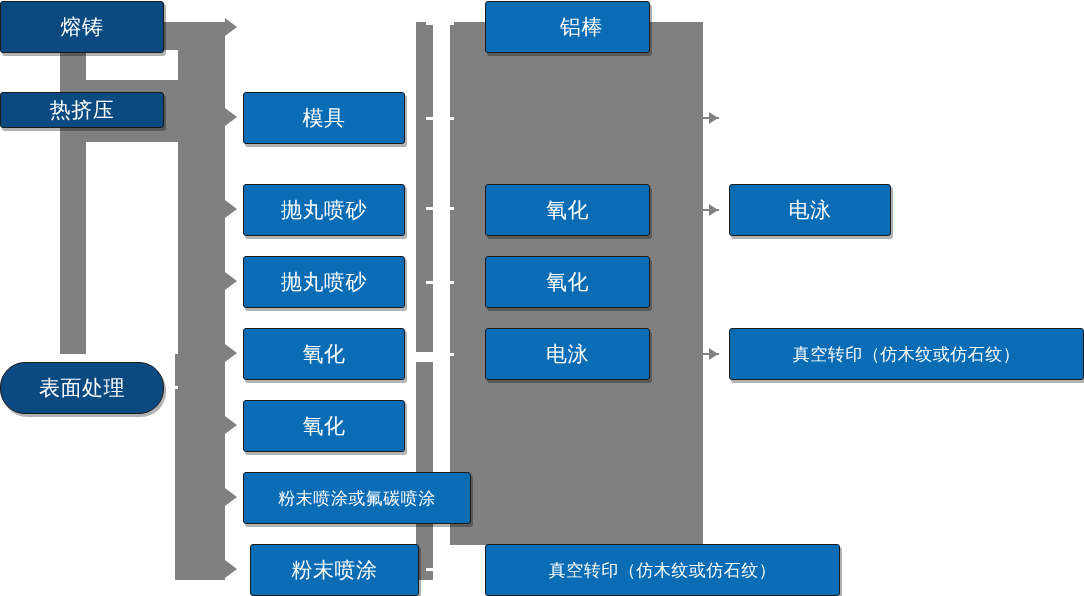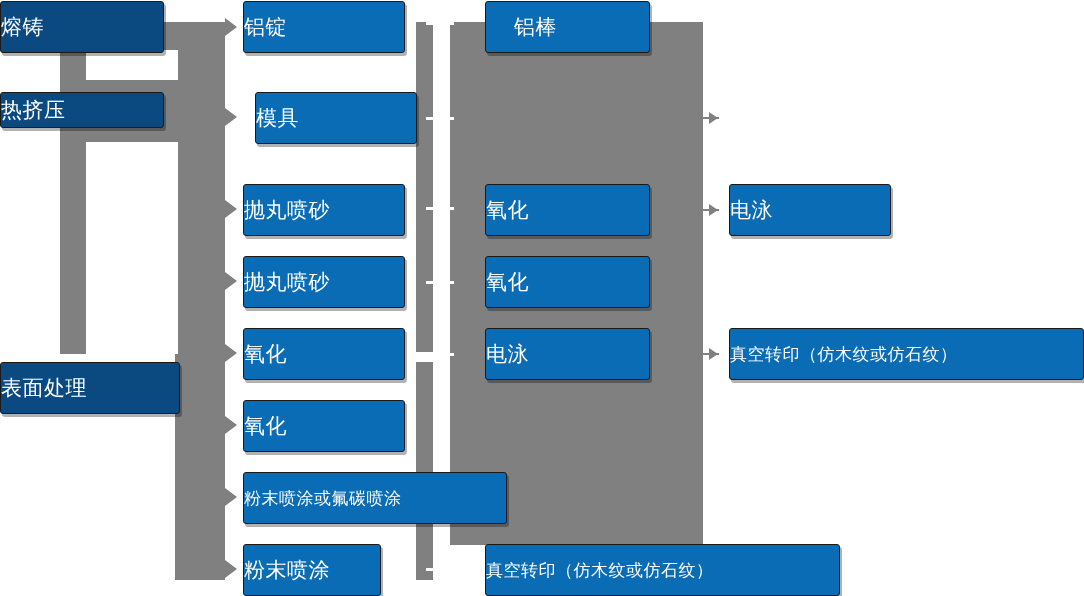--- a/index.html
+++ b/index.html
@@ -48,21 +48,21 @@
     border-bottom: 6px solid transparent;
     border-left: 9px solid #808080;
   }
 
   
   .box {
     position: absolute;
     box-sizing: border-box;
     display: flex;
     align-items: center;
-    justify-content: flex-start;
+    justify-content: center;
     color: #ffffff;
     border: 1px solid #1a1a1a;
     border-radius: 3px;
     box-shadow: 2px 3px 0 rgba(0,0,0,0.30);
     font-size: 21px;
     line-height: 1;
     letter-spacing: 0.5px;
     white-space: nowrap;
   }
   .box.dark  { background: #0B4A80; }
@@ -117,46 +117,43 @@
   <div class="thin-arrow-head" style="left:709px; top:348px;"></div>
 
   <div class="white-line" style="left:164px; top:386px; width:14px; height:3px;"></div>
 
   <div class="box dark" style="left:0px; top:1px; width:164px; height:52px;">
     <span>熔铸</span>
   </div>
   <div class="box dark" style="left:0px; top:92px; width:164px; height:36px;">
     <span>热挤压</span>
   </div>
-  <div class="box dark" style="left:0px; top:362px; width:180px; height:52px;">
+  <div class="box dark" style="left:0px; top:362px; width:164px; height:52px;border-radius:25px;">
     <span>表面处理</span>
   </div>
 
-  <div class="box light" style="left:243px; top:1px; width:162px; height:52px;">
-    <span>铝锭</span>
-  </div>
-  <div class="box light" style="left:243px; top:92px; width:162px; height:52px;margin-left:12px;">
+  <div class="box light" style="left:243px; top:92px; width:162px; height:52px;">
     <span>模具</span>
   </div>
   <div class="box light" style="left:243px; top:184px; width:162px; height:52px;">
     <span>抛丸喷砂</span>
   </div>
   <div class="box light" style="left:243px; top:256px; width:162px; height:52px;">
     <span>抛丸喷砂</span>
   </div>
   <div class="box light" style="left:243px; top:328px; width:162px; height:52px;">
     <span>氧化</span>
   </div>
   <div class="box light" style="left:243px; top:400px; width:162px; height:52px;">
     <span>氧化</span>
   </div>
-  <div class="box light wide" style="left:243px; top:472px; width:264px; height:52px;">
+  <div class="box light wide" style="left:243px; top:472px; width:228px; height:52px;">
     <span>粉末喷涂或氟碳喷涂</span>
   </div>
-  <div class="box light" style="left:243px; top:544px; width:138px; height:52px;">
+  <div class="box light" style="left:250px; top:544px; width:169px; height:52px;">
     <span>粉末喷涂</span>
   </div>
 
   <div class="box light" style="left:485px; top:1px; width:165px; height:52px;padding-left:28px;">
     <span>铝棒</span>
   </div>
   <div class="box light" style="left:485px; top:184px; width:165px; height:52px;">
     <span>氧化</span>
   </div>
   <div class="box light" style="left:485px; top:256px; width:165px; height:52px;">

